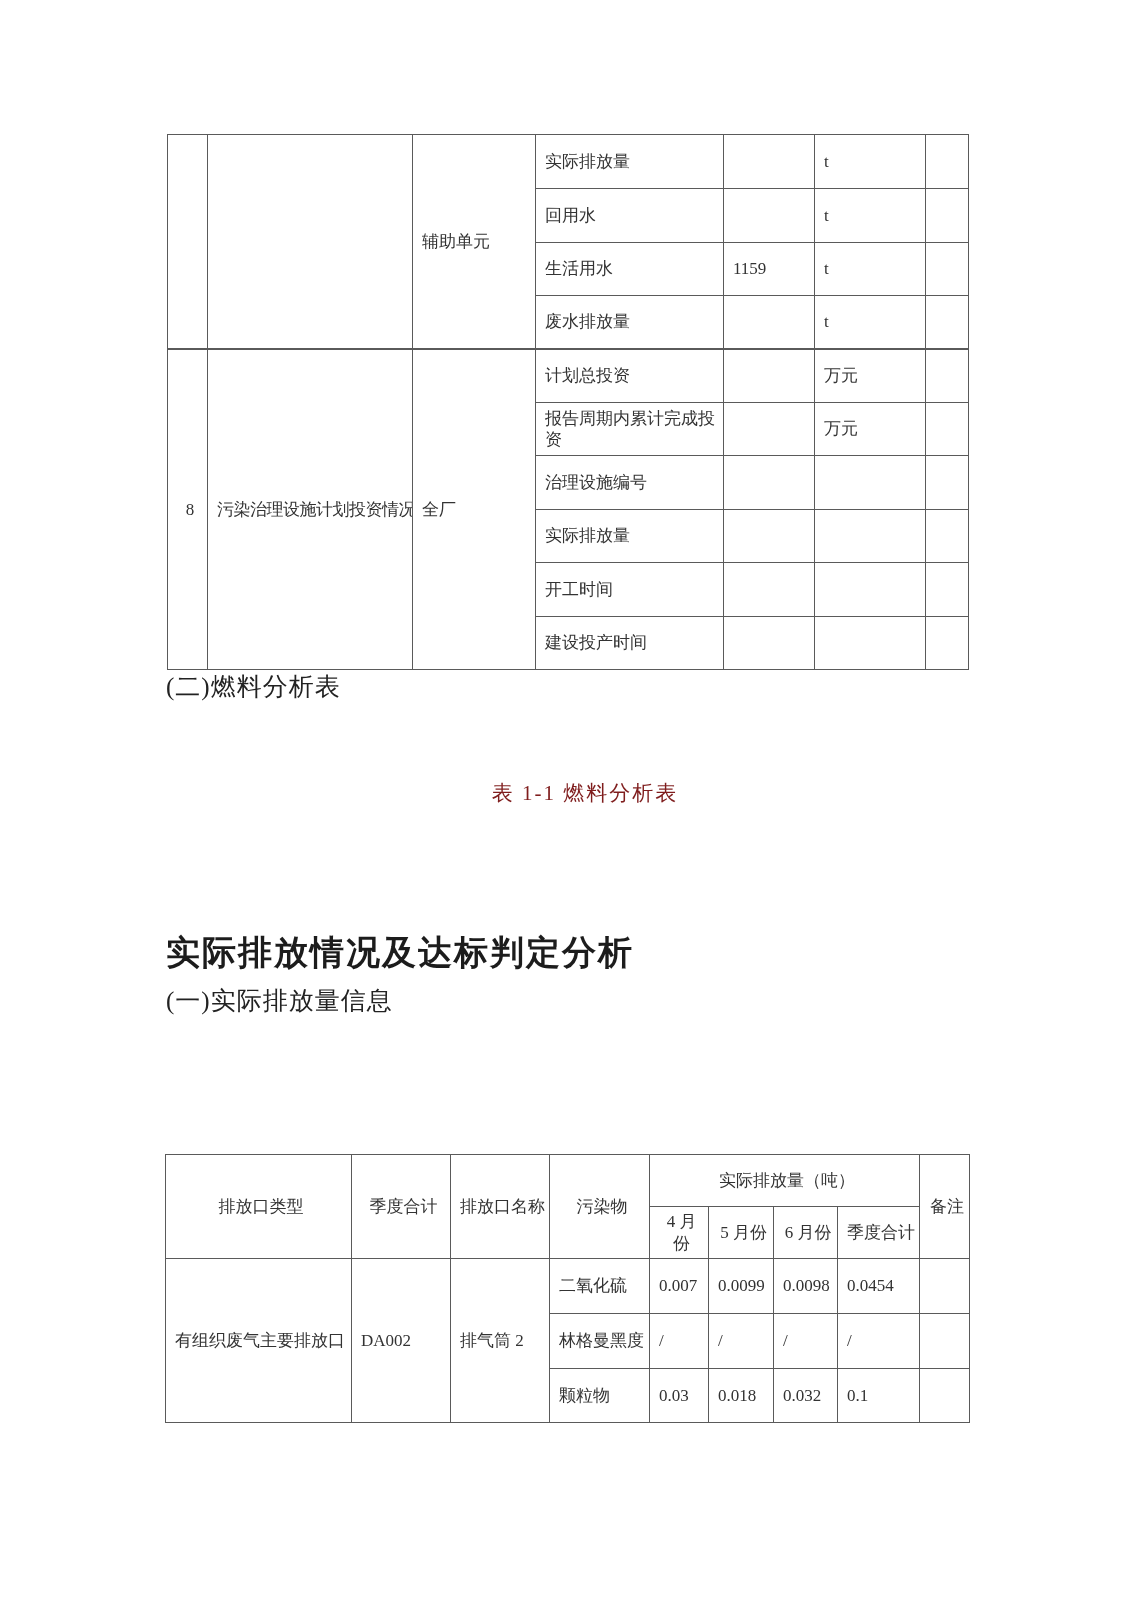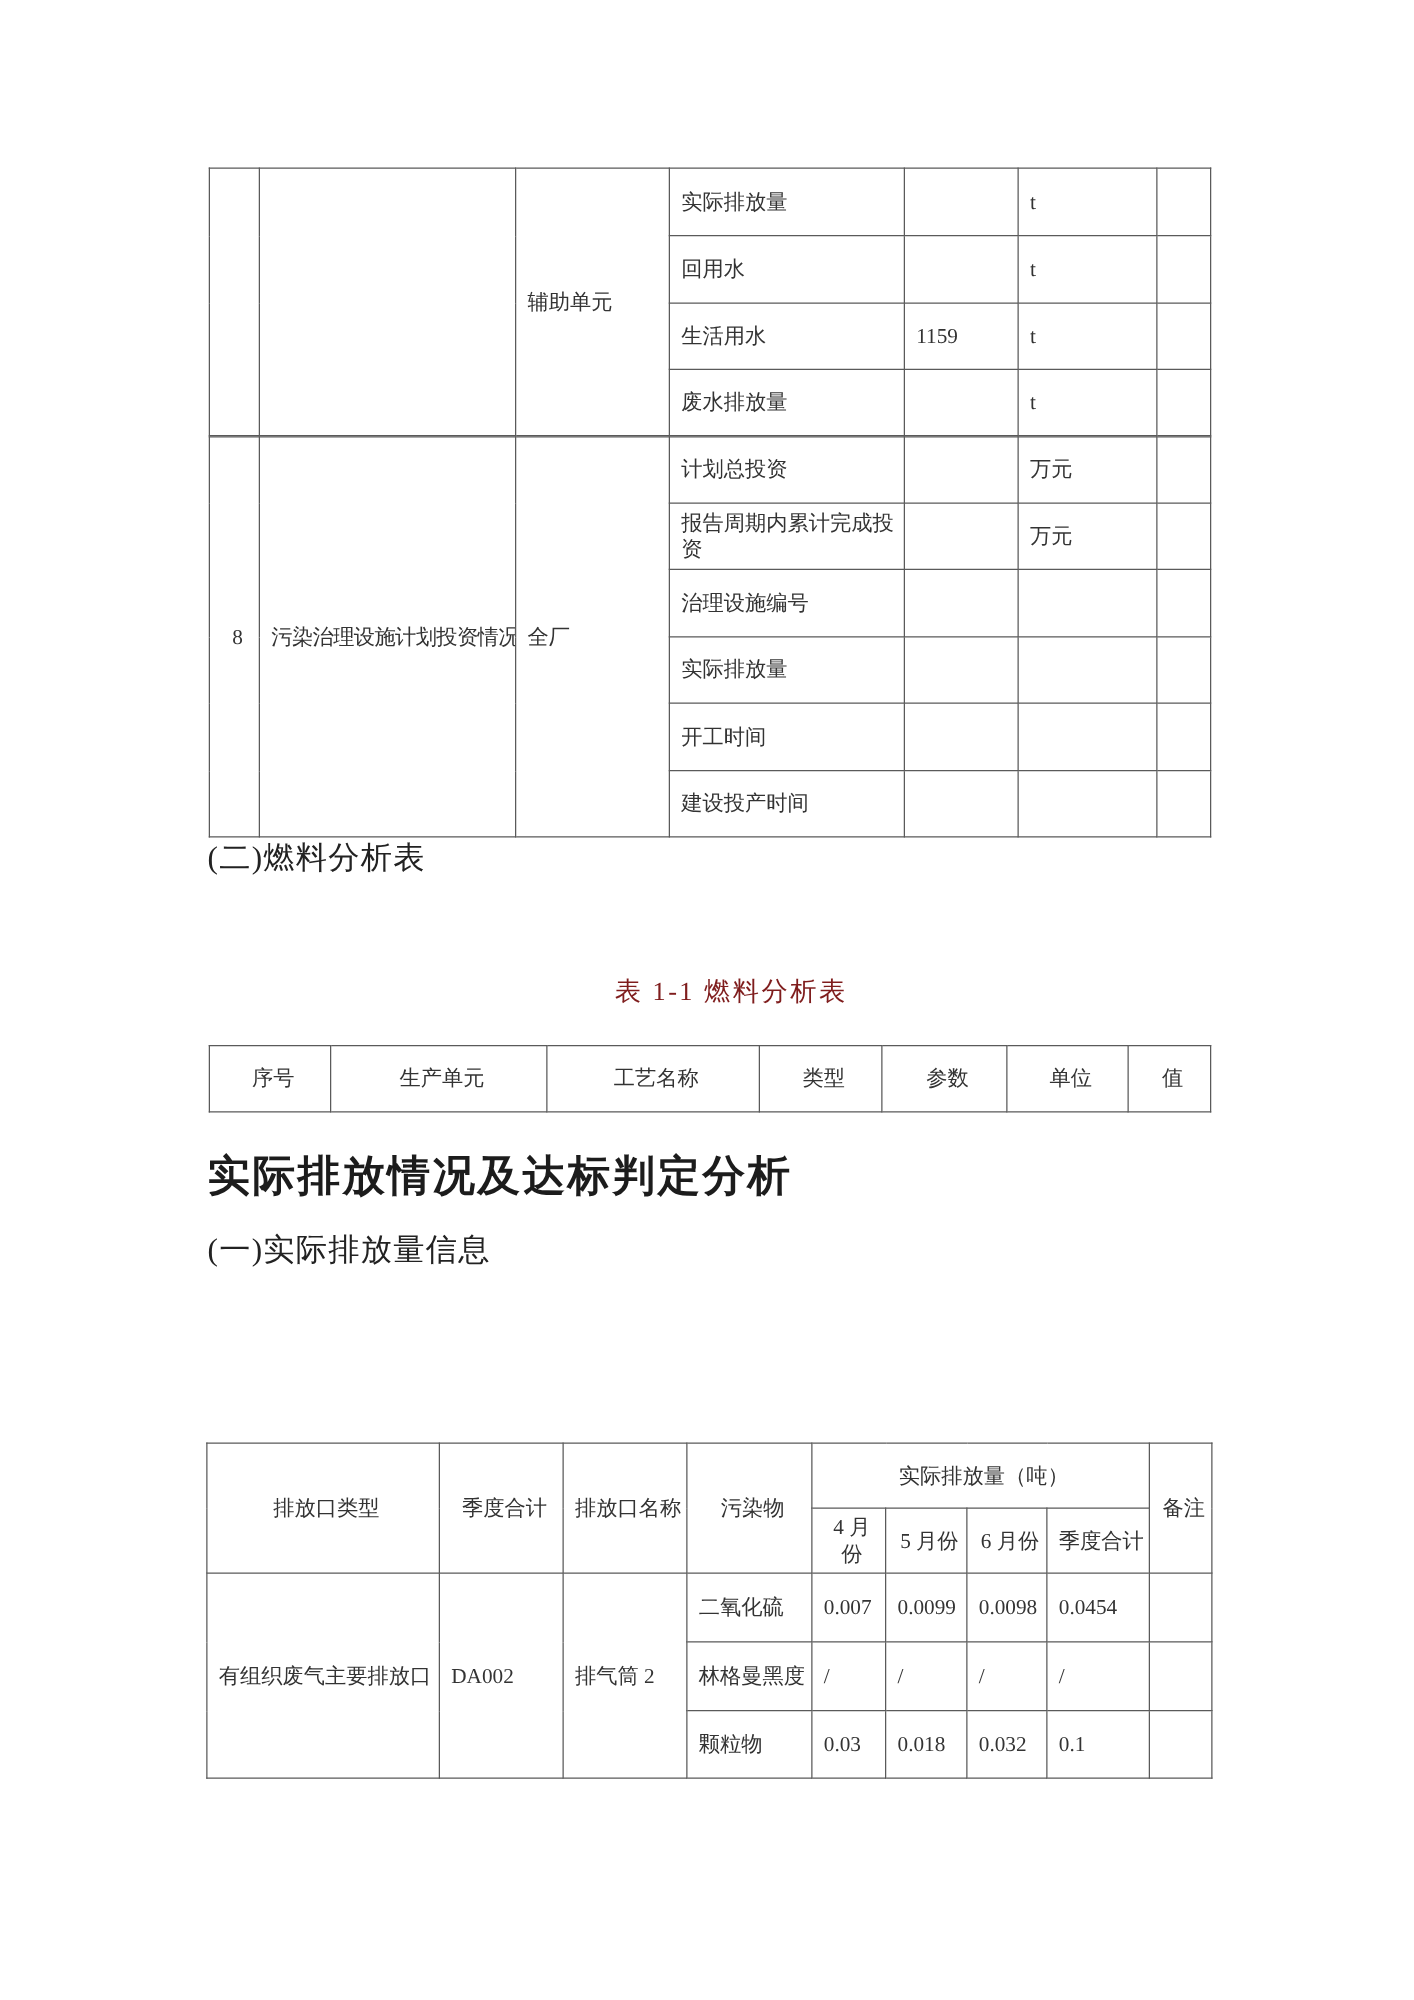--- a/index.html
+++ b/index.html
@@ -28,21 +28,21 @@
   td.tc{text-align:center;padding:0 2px;}
   td.cat{font-size:16px;white-space:nowrap;letter-spacing:-0.5px;}
   .heading-small{
     position:absolute;left:166px;
     font-size:25px;color:#222222;
     letter-spacing:1px;white-space:nowrap;line-height:1.2;
   }
   .heading-main{
     position:absolute;left:166px;
     font-size:34px;font-weight:bold;color:#1c1c1c;
-    letter-spacing:2px;white-space:nowrap;line-height:1.15;
+    letter-spacing:2px;white-space:nowrap;line-height:1.15;margin-top:11px;
   }
   .tbl-caption{
     position:absolute;left:167px;width:801px;
     text-align:center;padding-left:35px;box-sizing:border-box;
     font-size:21px;color:#7f1d1d;letter-spacing:2px;white-space:nowrap;
   }
 </style>
 </head>
 <body>
 
@@ -139,42 +139,20 @@
       <td></td>
       <td></td>
     </tr>
   </tbody>
     </table>
 
   <div class="heading-small" style="top:672px;">(二)燃料分析表</div>
 
   <div class="tbl-caption" style="top:779px;">表 1-1 燃料分析表</div>
 
-  <table class="grid" style="left:167px;top:836px;width:801px;">
-    <colgroup>
-      <col style="width:97px">
-        <col style="width:173px">
-        <col style="width:170px">
-      <col style="width:98px">
-        <col style="width:100px">
-        <col style="width:97px">
-        <col style="width:66px">
-    </colgroup>
-    <tbody>
-        <tr style="height:53px">
-      <td class="tc">序号</td>
-      <td class="tc">生产单元</td>
-      <td class="tc">工艺名称</td>
-      <td class="tc">类型</td>
-      <td class="tc">参数</td>
-      <td class="tc">单位</td>
-      <td class="tc">值</td>
-    </tr>
-  </tbody>
-    </table>
 
   <div class="heading-main" style="top:922px;">实际排放情况及达标判定分析</div>
 
   <div class="heading-small" style="top:986px;">(一)实际排放量信息</div>
 
 
   <table class="grid" style="left:165px;top:1154px;width:804px;">
     <colgroup>
       <col style="width:186px">
         <col style="width:99px">

